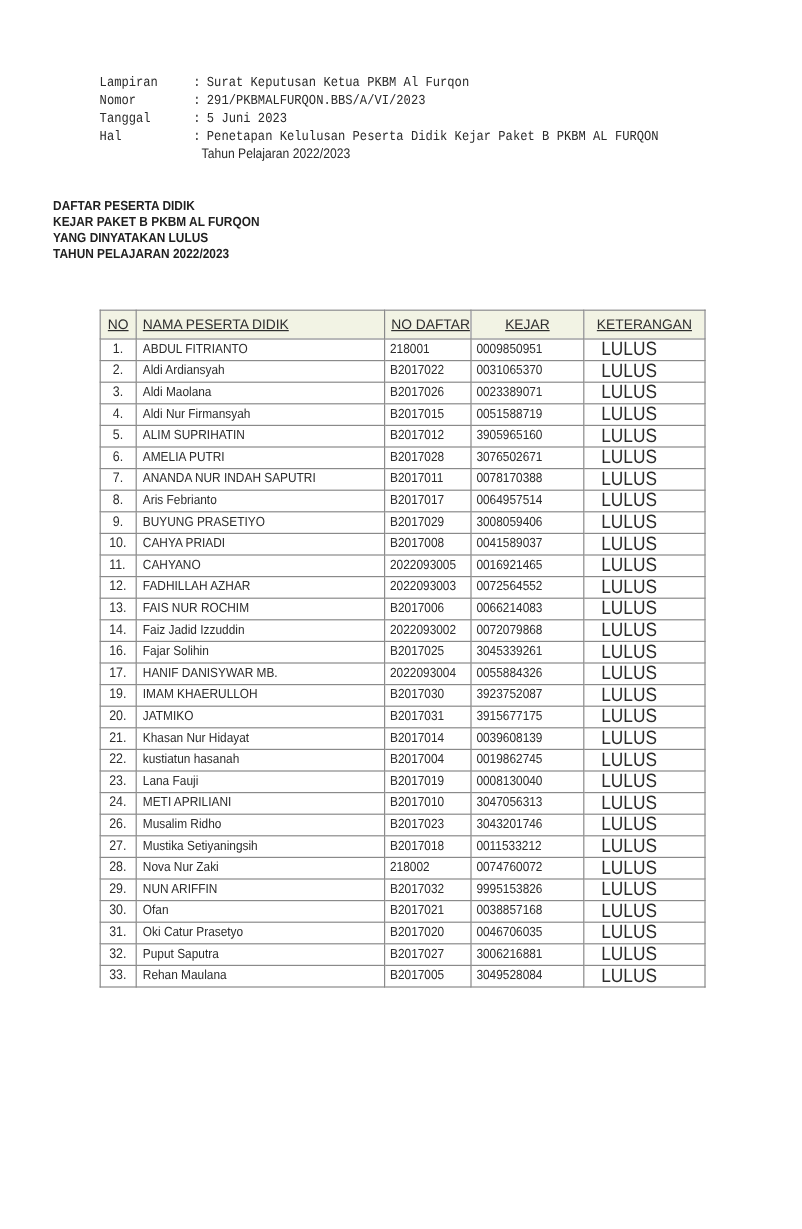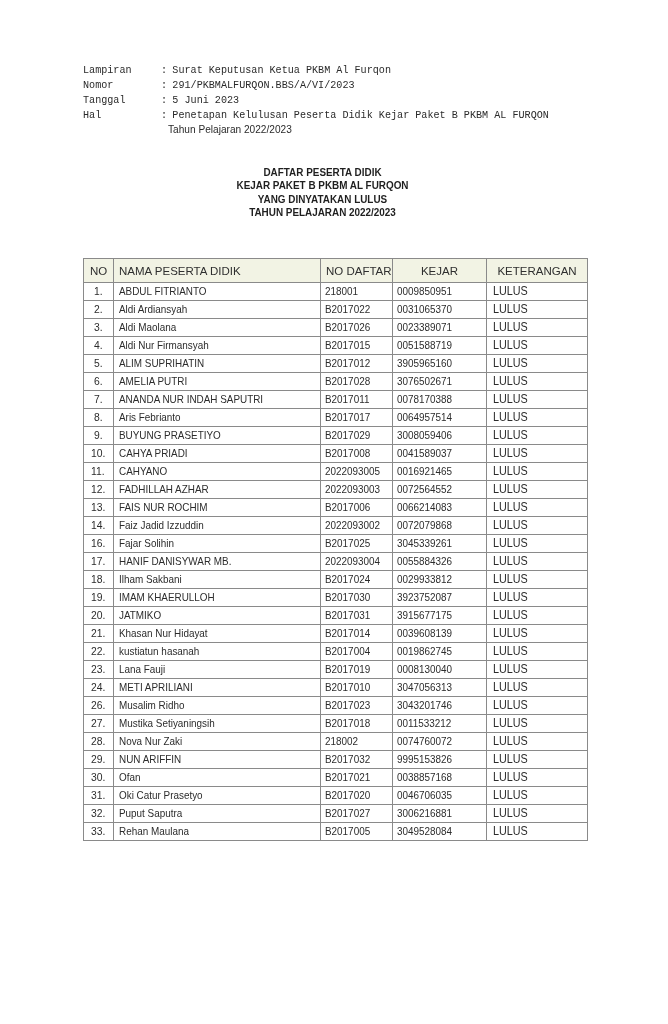--- a/index.html
+++ b/index.html
@@ -8,37 +8,37 @@
     font-family: "Liberation Sans", sans-serif; color: #2a2a2a; overflow: hidden;
   }
   .meta { position: absolute; left: 83px; top: 62px; font-size: 11.5px; line-height: 15px; }
   .meta-row { display: flex; font-family: Liberation Mono, monospace; }
   .meta-label { width: 78px; display: inline-block; transform: scaleX(0.88); transform-origin: left; }
   .meta-value { display: inline-block; transform: scaleX(0.88); transform-origin: left; white-space: nowrap; }
   .meta-value .colon { display: inline-block; width: 6px; }
   .meta-cont { padding-left: 85px; }
   .meta-cont span { display: inline-block; transform: scaleX(0.88); transform-origin: left; }
 
-  .title { position: absolute; left: 0; width: 645px; top: 166px; text-align: center;
-    font-weight: bold; font-size: 11px; line-height: 13.3px; color: #1f1f1f; }
+  .title { position: absolute; left: 0; width: 645px; top: 166px; text-align: left;
+    font-weight: bold; font-size: 11px; line-height: 13.3px; color: #1f1f1f; padding-left: 12px; }
   .title div { transform: scaleX(0.9); }
 
   table.roster {
     position: absolute; left: 83px; top: 258px; width: 504px;
     border-collapse: collapse; table-layout: fixed; font-size: 11px;
   }
   table.roster th, table.roster td {
     border: 1px solid #8a8a8a; padding: 0 5px; white-space: nowrap; overflow: hidden;
   }
   table.roster th {
-    height: 23px; background: #f2f3e4; font-weight: normal; font-size: 11.5px; color: #2f2f2f;
+    height: 23px; background: #f2f3e4; font-weight: normal; font-size: 11.5px; color: #2f2f2f; text-decoration: underline;
   }
   table.roster td { height: 17px; line-height: 17px; color: #2c2c2c; }
   table.roster td.no { text-align: center; padding: 0 2px; font-size: 11.5px; }
-  table.roster td.ket { font-size: 12px; padding-left: 6px; }
+  table.roster td.ket { font-size: 16px; padding-left: 14px; }
   .nm { display: inline-block; transform: scaleX(0.9); transform-origin: left; }
   table.roster th.h-nama { text-align: left; }
   table.roster td.induk, table.roster td.nisn { padding-left: 4px; }
 </style>
 </head>
 <body>
 
 <div class="meta">
   <div class="meta-row">
     <span class="meta-label">Lampiran</span>
@@ -192,27 +192,20 @@
         <td class="ket"><span class="nm">LULUS</span></td>
       </tr>
       <tr>
         <td class="no"><span class="nm">17.</span></td>
         <td class="nama"><span class="nm">HANIF DANISYWAR MB.</span></td>
         <td class="induk"><span class="nm">2022093004</span></td>
         <td class="nisn"><span class="nm">0055884326</span></td>
         <td class="ket"><span class="nm">LULUS</span></td>
       </tr>
       <tr>
-        <td class="no"><span class="nm">18.</span></td>
-        <td class="nama"><span class="nm">Ilham Sakbani</span></td>
-        <td class="induk"><span class="nm">B2017024</span></td>
-        <td class="nisn"><span class="nm">0029933812</span></td>
-        <td class="ket"><span class="nm">LULUS</span></td>
-      </tr>
-      <tr>
         <td class="no"><span class="nm">19.</span></td>
         <td class="nama"><span class="nm">IMAM KHAERULLOH</span></td>
         <td class="induk"><span class="nm">B2017030</span></td>
         <td class="nisn"><span class="nm">3923752087</span></td>
         <td class="ket"><span class="nm">LULUS</span></td>
       </tr>
       <tr>
         <td class="no"><span class="nm">20.</span></td>
         <td class="nama"><span class="nm">JATMIKO</span></td>
         <td class="induk"><span class="nm">B2017031</span></td>

